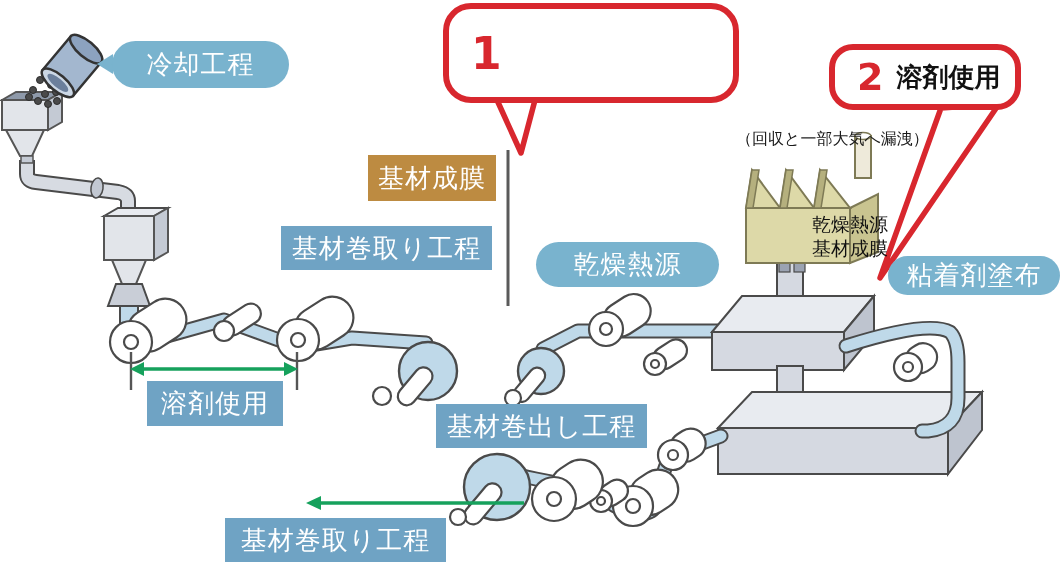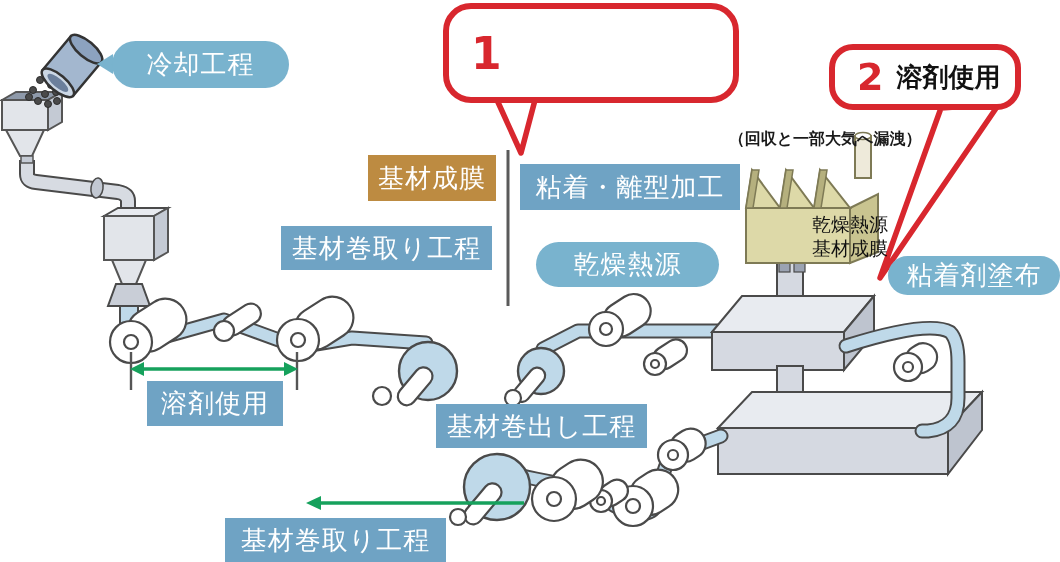--- a/index.html
+++ b/index.html
@@ -251,27 +251,26 @@
     <polygon points="97,64 113,54 113,74" fill="var(--pill-blue)"></polygon>
 
     <polygon class="pointer" points="497,100 521,153 535,100"></polygon>
     <polygon class="pointer" points="941,108 880,278 999,104"></polygon>
   </svg>
 
   <div class="lbl pill" style="left:112px;top:41px;width:177px;height:47px;">冷却工程</div>
 
   <div class="lbl gold" style="left:368px;top:155px;width:128px;height:46px;">基材成膜</div>
 
-  <div class="lbl box" style="left:520px;top:164px;width:220px;height:46px;">粘着・離型加工</div>
 
   <div class="lbl box" style="left:281px;top:226px;width:211px;height:44px;">基材巻取り工程</div>
 
   <div class="lbl pill" style="left:536px;top:242px;width:183px;height:45px;">乾燥熱源</div>
 
-  <div class="note" style="left:712px;top:129px;width:226px;text-align:center;font-weight:bold;">（回収と一部大気へ漏洩）</div>
+  <div class="note" style="left:736px;top:129px;width:226px;">（回収と一部大気へ漏洩）</div>
 
   <div class="factory-text" style="left:746px;top:212px;width:112px;padding-left:48px;">
     <span>乾燥熱源</span><br>
     <span>基材成膜</span>
   </div>
 
   <div class="lbl pill" style="left:888px;top:256px;width:172px;height:39px;">粘着剤塗布</div>
 
   <div class="lbl box" style="left:147px;top:381px;width:136px;height:45px;">溶剤使用</div>
 

